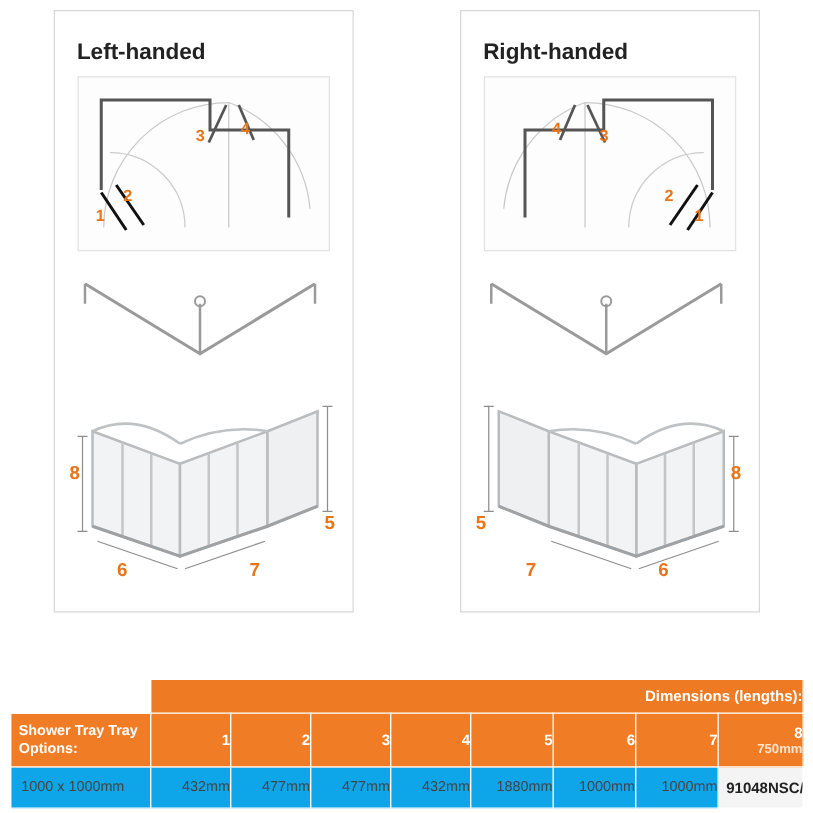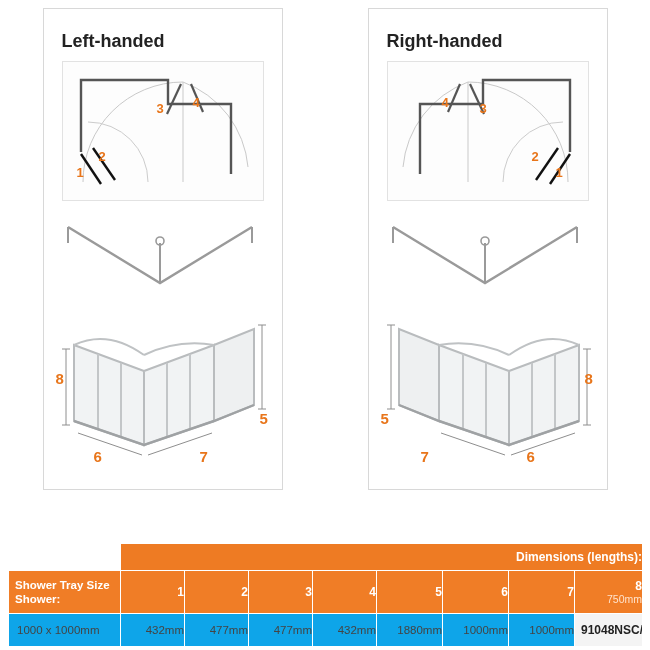--- a/index.html
+++ b/index.html
@@ -117,21 +117,21 @@
     font-size: 12px;
   }
   .col-head.tray {
     font-size: 11.5px;
     line-height: 1.25;
     padding: 0 6px;
     text-align: left;
   }
   .col-head .sub {
     display: block;
-    font-weight: normal;
+    font-weight: bold;
     font-size: 10.5px;
     color: #ffe3cd;
   }
   .data-row td {
     background: #0ea5e9;
     color: #444;
     height: 32px;
     font-size: 11.5px;
     border: 1px solid #ffffff;
   }
@@ -292,21 +292,21 @@
       </colgroup>
       <tbody>
           <tr class="row-top">
         <td colspan="9"></td>
       </tr>
       <tr>
         <td style="background:#ffffff; border:none;"></td>
         <td class="dims-header" colspan="8">Dimensions (lengths):</td>
       </tr>
       <tr>
-        <td class="col-head tray">Shower Tray Size Shower:</td>
+        <td class="col-head tray">Shower Tray Tray Options:</td>
         <td class="col-head">1</td>
         <td class="col-head">2</td>
         <td class="col-head">3</td>
         <td class="col-head">4</td>
         <td class="col-head">5</td>
         <td class="col-head">6</td>
         <td class="col-head">7</td>
         <td class="col-head">
           <span>8</span>
           <span class="sub">750mm</span>

